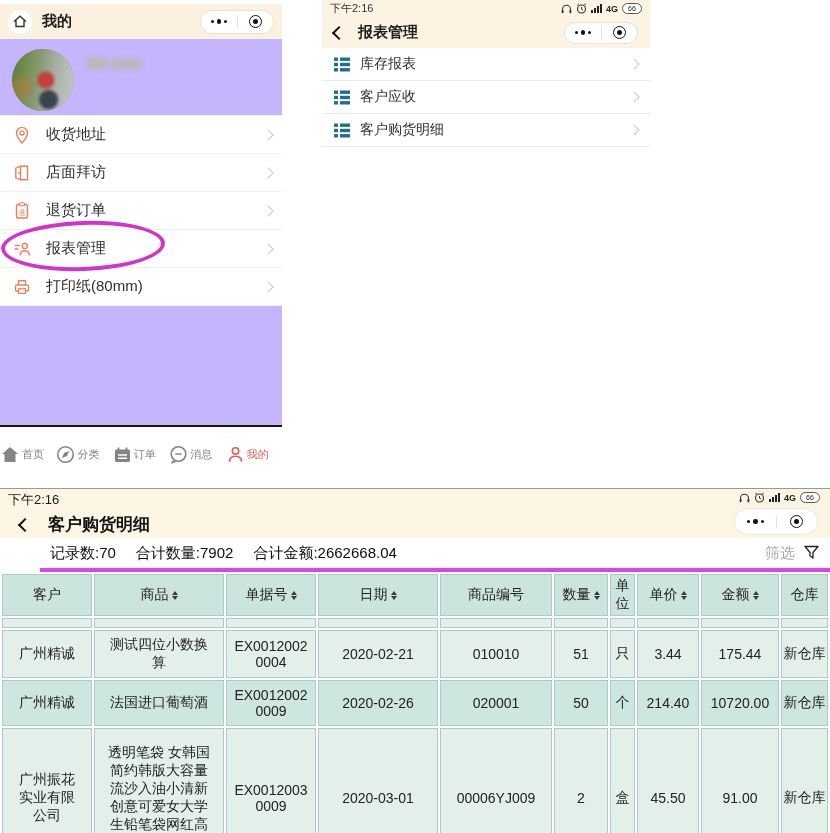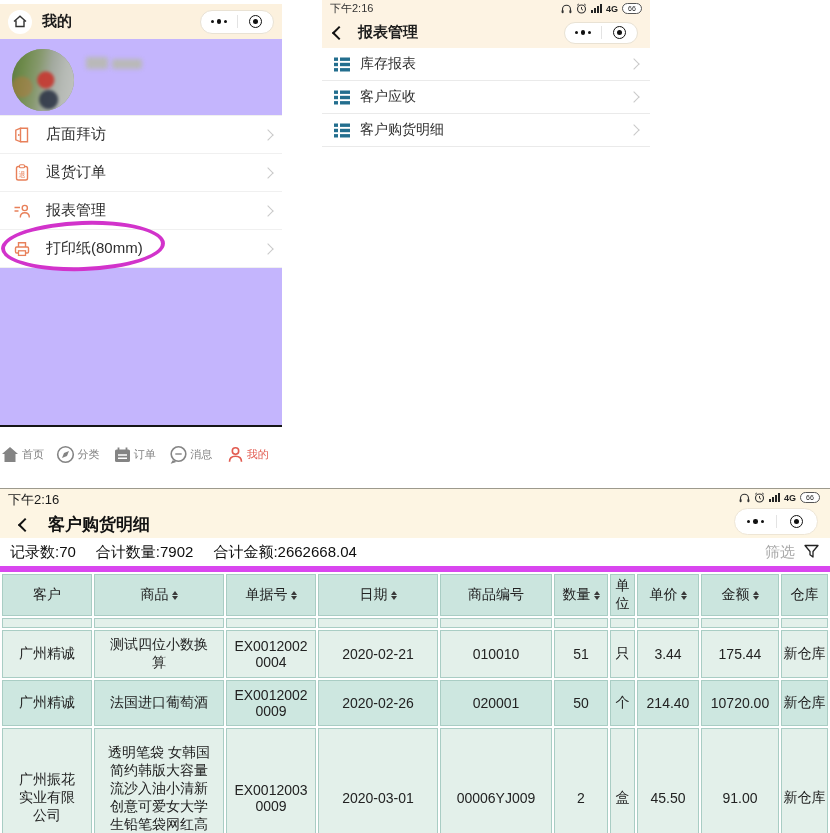--- a/index.html
+++ b/index.html
@@ -67,21 +67,21 @@
   .rp-item .chev { margin-left:auto; }
 
   
   .panel-detail { position:absolute; left:0; top:488px; width:830px; height:345px; overflow:hidden; border-top:1px solid #9d9a8d; background:#fff; }
   .dt-header { height:49px; background:#fdf5e3; position:relative; }
   .dt-time { position:absolute; top:2px; left:8px; font-size:13px; color:#1a1a1a; }
   .dt-titlerow { position:absolute; left:20px; top:24px; display:flex; align-items:center; gap:18px; }
   .dt-title { font-size:17px; font-weight:bold; color:#111; }
   .dt-header .statusbar-icons { position:absolute; top:3px; right:10px; }
   .dt-header .capsule { position:absolute; top:19px; right:12px; width:84px; height:27px; border-color:#eee6d6; }
-  .summary { height:34px; background:#fff; display:flex; align-items:center; padding:0 10px; border-bottom:6px solid #d946ef; font-size:15px; color:#0d0d0d; font-weight:500; }
+  .summary { height:34px; background:#fff; display:flex; align-items:center; padding:0 10px; border-bottom:4px solid #d946ef; font-size:15px; color:#0d0d0d; font-weight:500;margin-left:40px; }
   .summary .stat { margin-right:20px; }
   .filter-wrap { margin-left:auto; display:flex; gap:8px; }
   .filter-lbl { color:#a9a9a9; font-size:15px; }
 
   table.dtable { border-collapse:separate; border-spacing:2px; table-layout:fixed; width:830px; background:#fff; font-size:14px; }
   .dtable th, .dtable td { border:1px solid #a9cdc4; text-align:center; vertical-align:middle; color:#222; word-break:break-all; }
   .dtable th { background:#cbe5de; height:30px; font-weight:500; padding:2px 1px; }
   .sort { display:inline-flex; flex-direction:column; gap:1.5px; margin-left:3px; vertical-align:middle; }
   .sort i { display:block; width:0; height:0; border:3.5px solid transparent; }
   .sort .up { border-bottom:4.5px solid #3a3a3a; border-top:none; }
@@ -125,20 +125,30 @@
     <div class="avatar">
         <div class="img"></div>
       </div>
     <div class="uname">
         <i></i>
         <i></i>
       </div>
   </div>
 
   <div class="pm-menu">
+    <div class="pm-item">
+      <span class="micon">
+        <svg width="20" height="20" viewBox="0 0 20 20">
+            <path d="M10 18 C10 18 4.5 11.6 4.5 7.9 A5.5 5.5 0 0 1 15.5 7.9 C15.5 11.6 10 18 10 18 Z" fill="none" stroke="#e8805a" stroke-width="1.4"></path>
+            <circle cx="10" cy="7.9" r="2.1" fill="none" stroke="#e8805a" stroke-width="1.3"></circle>
+          </svg>
+      </span>
+      <span class="lbl">收货地址</span>
+      <span class="chev"></span>
+    </div>
     <div class="pm-item">
       <span class="micon">
         <svg width="20" height="20" viewBox="0 0 20 20">
             <path d="M8.5 3.2 H15.5 V16.8 H8.5" fill="none" stroke="#e8805a" stroke-width="1.4"></path>
             <path d="M8.5 3.2 L3.8 5.2 V14.8 L8.5 16.8 Z" fill="none" stroke="#e8805a" stroke-width="1.4"></path>
             <circle cx="6.8" cy="10" r="0.9" fill="#e8805a"></circle>
           </svg>
       </span>
       <span class="lbl">店面拜访</span>
       <span class="chev"></span>

